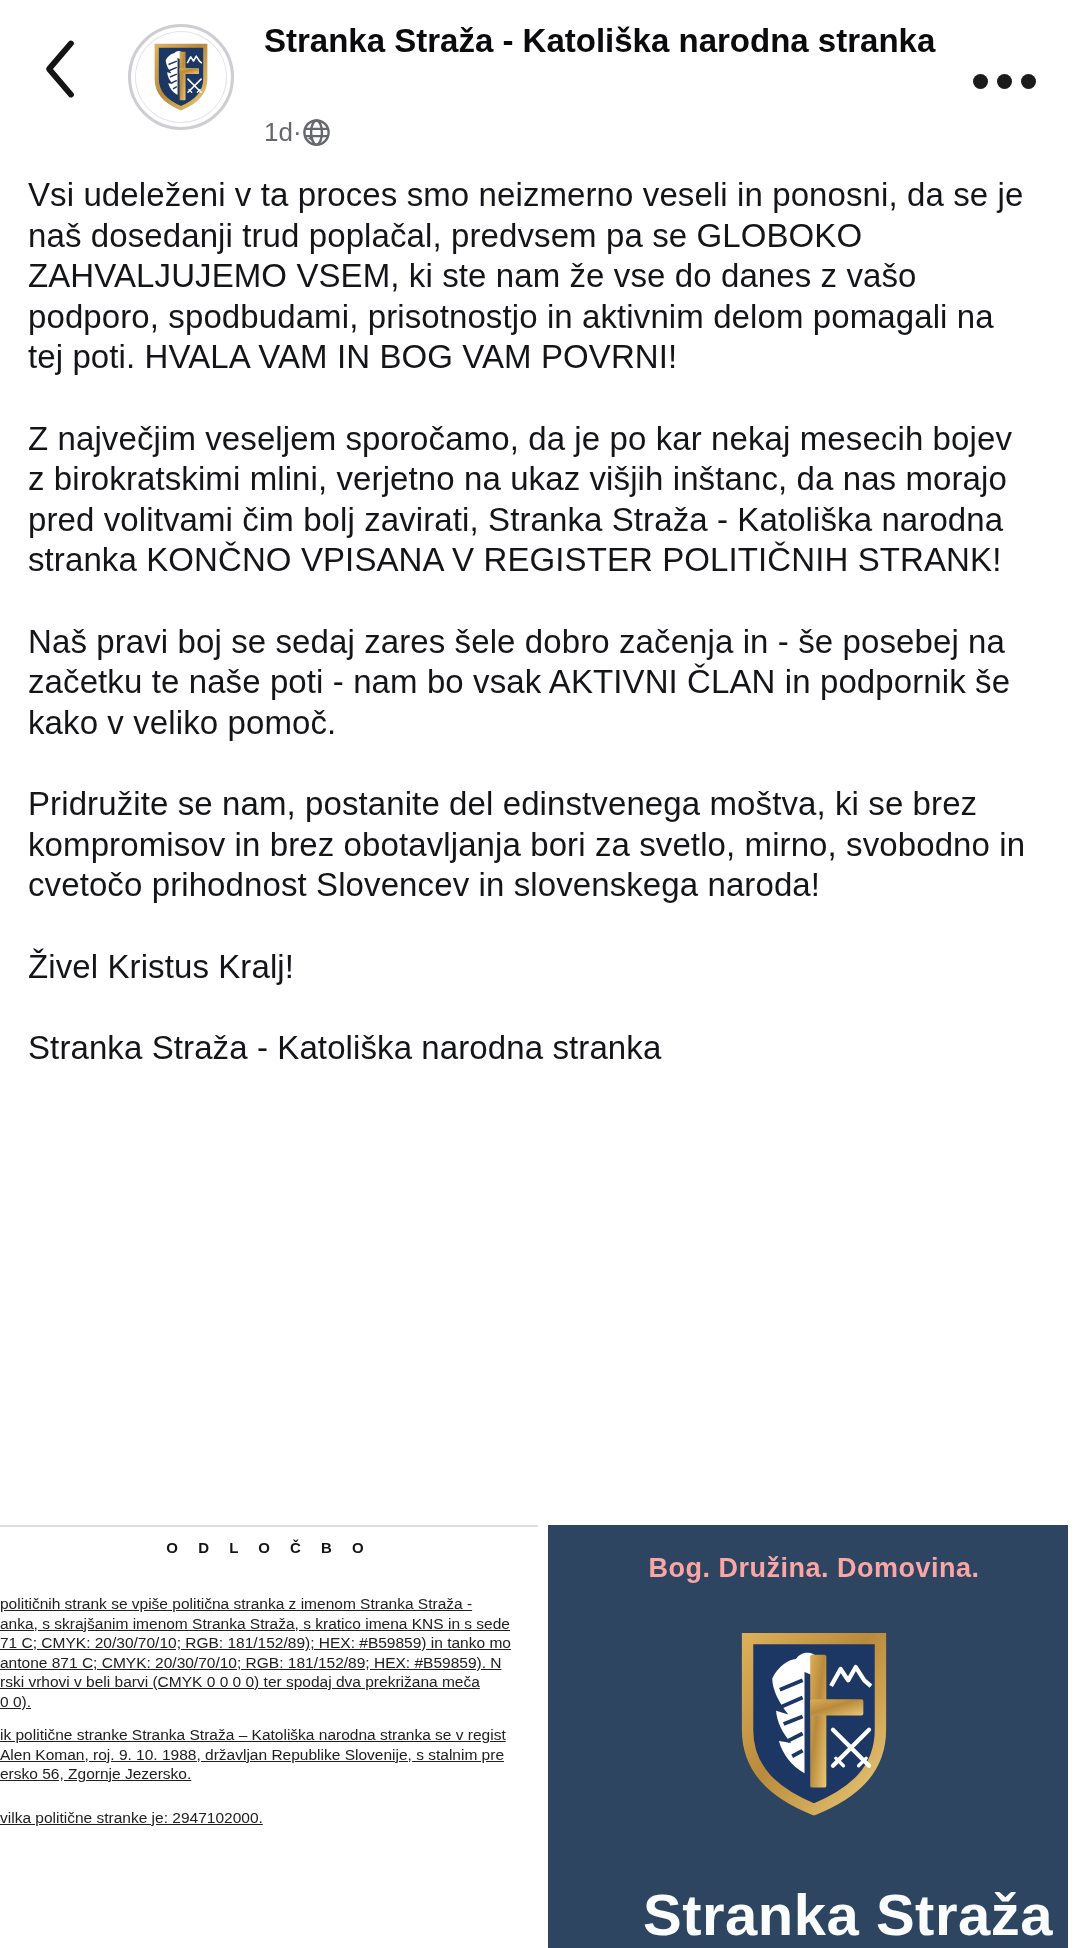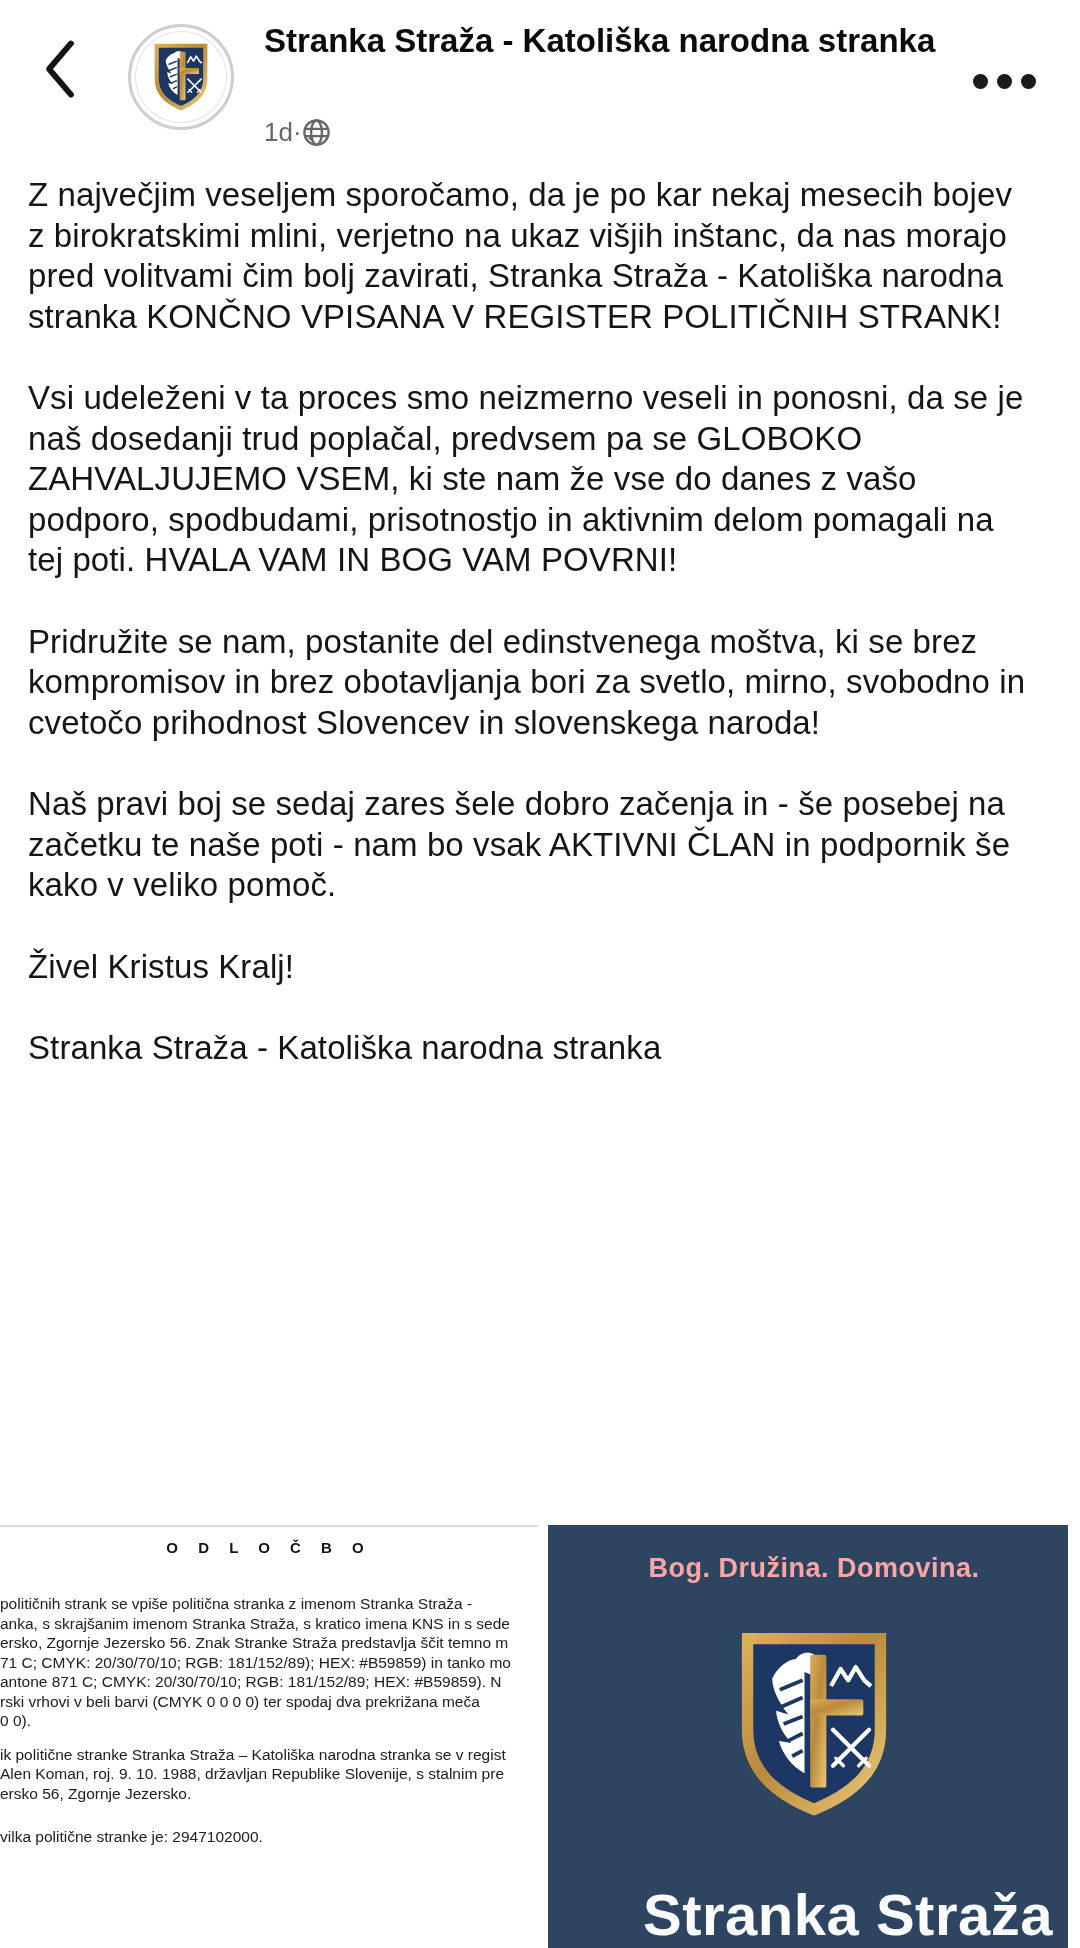--- a/index.html
+++ b/index.html
@@ -50,21 +50,21 @@
   .doc-image {
     position:absolute; left:0; top:0; width:538px; height:423px;
     background:#ffffff; border-top:2px solid #dddde0; overflow:hidden; cursor:pointer;
   }
   .doc-heading {
     margin-top:12px; text-align:center;
     font-size:15px; font-weight:bold; letter-spacing:8px; color:#141414;
   }
   .doc-text { margin-top:38px; }
   .doc-line {
-    font-size:15.5px; line-height:19.5px; color:#202020; white-space:nowrap; overflow:hidden;
+    font-size:15.5px; line-height:19.5px; color:#202020; white-space:nowrap; overflow:hidden;text-decoration:underline;
   }
   .doc-gap-sm { height:14px; }
   .doc-gap-md { height:24px; }
 
   .brand-image {
     position:absolute; left:548px; top:0; width:532px; height:423px;
     background:#2d4560; overflow:hidden; cursor:pointer;
   }
   .brand-tagline {
     padding-top:28px; text-align:center;
@@ -125,36 +125,35 @@
   </svg>
 </div>
 
 <div class="more-btn">
   <span class="dot"></span>
   <span class="dot"></span>
   <span class="dot"></span>
 </div>
 
 <div class="post-body">
+  <p>Vsi udeleženi v ta proces smo neizmerno veseli in ponosni, da se je naš dosedanji trud poplačal, predvsem pa se GLOBOKO ZAHVALJUJEMO VSEM, ki ste nam že vse do danes z vašo podporo, spodbudami, prisotnostjo in aktivnim delom pomagali na tej poti. HVALA VAM IN BOG VAM POVRNI!</p>
   <p>Z največjim veseljem sporočamo, da je po kar nekaj mesecih bojev z birokratskimi mlini, verjetno na ukaz višjih inštanc, da nas morajo pred volitvami čim bolj zavirati, Stranka Straža - Katoliška narodna stranka KONČNO VPISANA V REGISTER POLITIČNIH STRANK!</p>
-  <p>Vsi udeleženi v ta proces smo neizmerno veseli in ponosni, da se je naš dosedanji trud poplačal, predvsem pa se GLOBOKO ZAHVALJUJEMO VSEM, ki ste nam že vse do danes z vašo podporo, spodbudami, prisotnostjo in aktivnim delom pomagali na tej poti. HVALA VAM IN BOG VAM POVRNI!</p>
+  <p>Naš pravi boj se sedaj zares šele dobro začenja in - še posebej na začetku te naše poti - nam bo vsak AKTIVNI ČLAN in podpornik še kako v veliko pomoč.</p>
   <p>Pridružite se nam, postanite del edinstvenega moštva, ki se brez kompromisov in brez obotavljanja bori za svetlo, mirno, svobodno in cvetočo prihodnost Slovencev in slovenskega naroda!</p>
-  <p>Naš pravi boj se sedaj zares šele dobro začenja in - še posebej na začetku te naše poti - nam bo vsak AKTIVNI ČLAN in podpornik še kako v veliko pomoč.</p>
   <p>Živel Kristus Kralj!</p>
   <p>Stranka Straža - Katoliška narodna stranka</p>
 </div>
 
 <div class="attachments">
 
   <div class="doc-image">
     <div class="doc-heading">O D L O Č B O</div>
     <div class="doc-text">
       <div class="doc-line">političnih strank se vpiše politična stranka z imenom Stranka Straža -</div>
       <div class="doc-line">anka, s skrajšanim imenom Stranka Straža, s kratico imena KNS in s sede</div>
-      <div class="doc-line">ersko, Zgornje Jezersko 56. Znak Stranke Straža predstavlja ščit temno m</div>
       <div class="doc-line">71 C; CMYK: 20/30/70/10; RGB: 181/152/89); HEX: #B59859) in tanko mo</div>
       <div class="doc-line">antone 871 C; CMYK: 20/30/70/10; RGB: 181/152/89; HEX: #B59859). N</div>
       <div class="doc-line">rski vrhovi v beli barvi (CMYK 0 0 0 0) ter spodaj dva prekrižana meča</div>
       <div class="doc-line">0 0).</div>
       <div class="doc-gap-sm"></div>
       <div class="doc-line">ik politične stranke Stranka Straža – Katoliška narodna stranka se v regist</div>
       <div class="doc-line">Alen Koman, roj. 9. 10. 1988, državljan Republike Slovenije, s stalnim pre</div>
       <div class="doc-line">ersko 56, Zgornje Jezersko.</div>
       <div class="doc-gap-md"></div>
       <div class="doc-line">vilka politične stranke je: 2947102000.</div>

